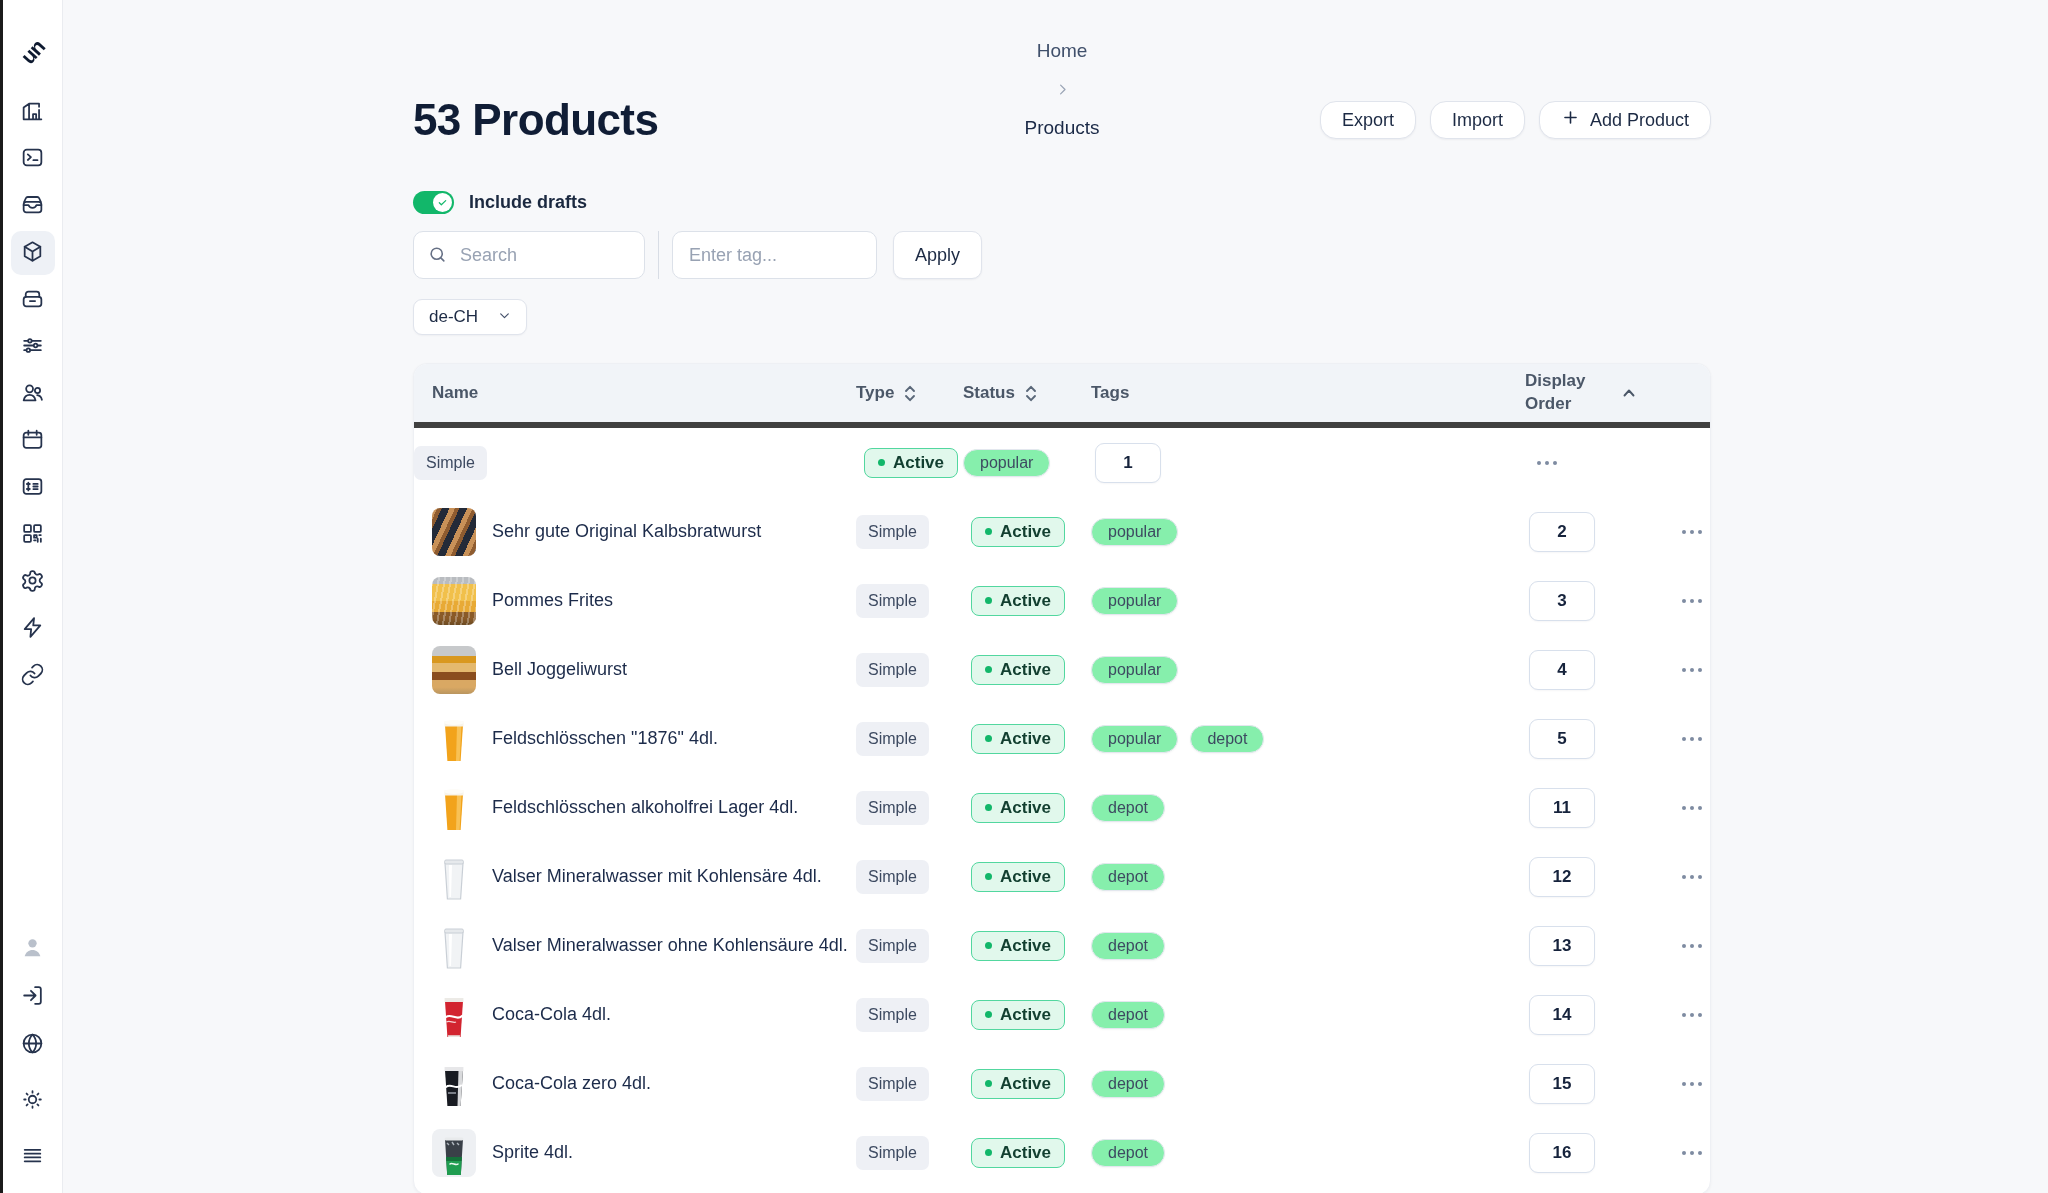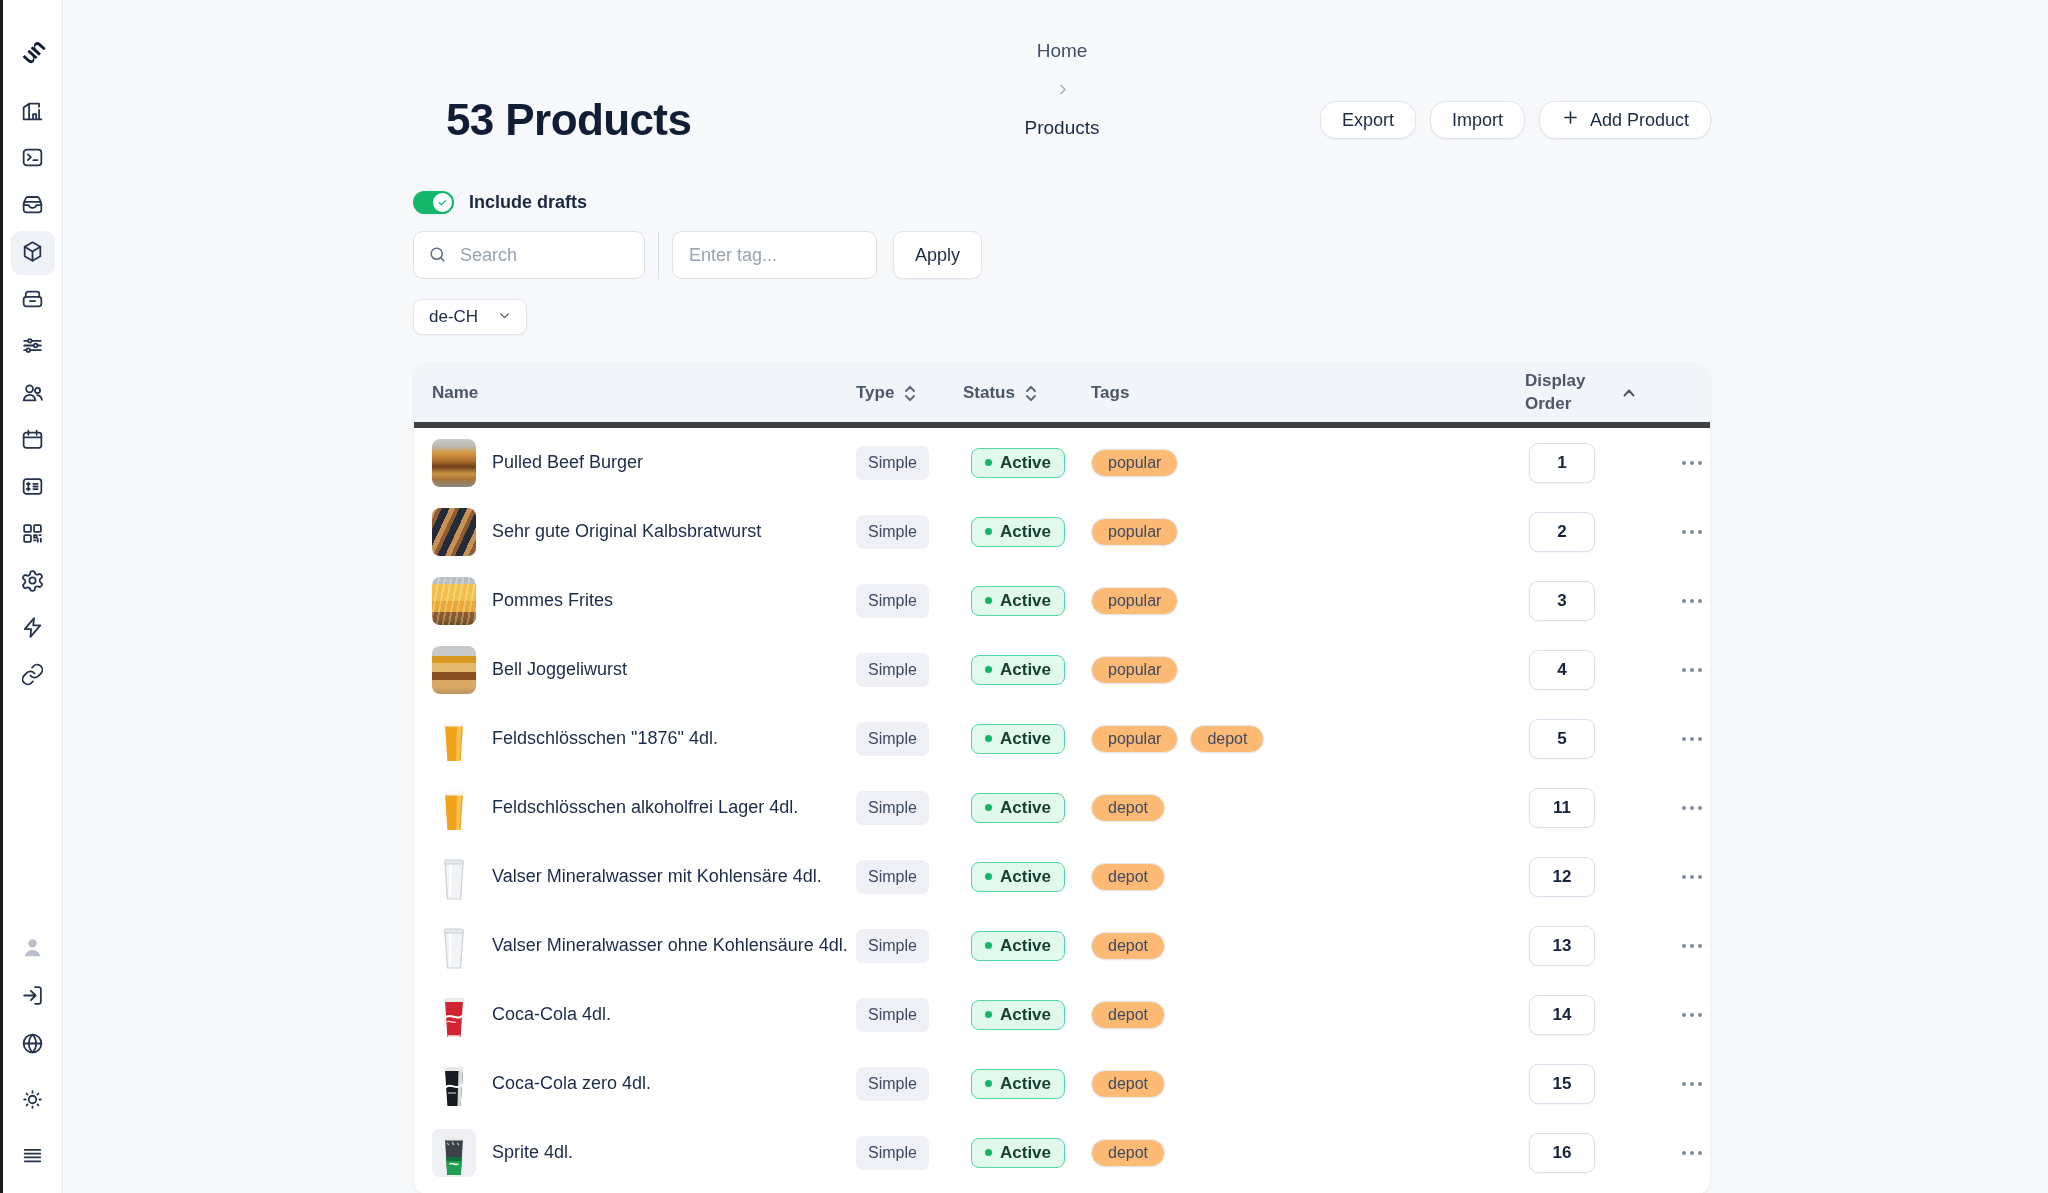--- a/index.html
+++ b/index.html
@@ -32,21 +32,21 @@
   .nav-item svg { width:25px; height:25px; stroke:#26334d; fill:none; stroke-width:1.7; stroke-linecap:round; stroke-linejoin:round; }
   .sidebar-bottom { margin-top:auto; margin-bottom:14px; display:flex; flex-direction:column; gap:4px; align-items:center; }
   .sidebar-bottom .nav-item.gap-big { margin-top:8px; }
   .avatar-icon svg { stroke:none; fill:#b9c0cb; }
   
   .main { position:absolute; left:413px; top:0; width:1298px; }
   .breadcrumb { margin-top:40px; height:20px; display:flex; align-items:center; gap:20px; font-size:19px;flex-direction:column; }
   .bc-home { color:#40506b; font-weight:500; }
   .bc-sep svg { width:15px; height:15px; stroke:#9aa4b5; stroke-width:2; fill:none; stroke-linecap:round; stroke-linejoin:round; display:block; }
   .bc-current { color:#1b2a47; font-weight:500; }
-  .title-row { margin-top:34px; height:52px; display:flex; align-items:center; justify-content:space-between;margin-left:33px; }
+  .title-row { margin-top:34px; height:52px; display:flex; align-items:center; justify-content:space-between; }
   .page-title { font-size:44px; font-weight:700; color:#101d35; letter-spacing:-0.6px; }
   .title-actions { display:flex; gap:14px; }
   .btn {
     height:38px; background:#fff; border:1px solid #e0e4ec; border-radius:16px;
     display:flex; align-items:center; justify-content:center; gap:10px;
     padding:0 21px; font-size:18px; font-weight:500; color:#1c2a44;
     box-shadow:0 1px 2px rgba(16,24,40,.05); cursor:pointer;
   }
   .btn svg { width:19px; height:19px; stroke:#1c2a44; stroke-width:2; fill:none; stroke-linecap:round; }
   
@@ -110,21 +110,21 @@
   }
   .status-badge {
     display:inline-flex; height:30px; align-items:center; gap:8px; padding:0 13px; margin-left:8px;
     background:var(--status-bg,#e1f8ec); border:1px solid var(--status-border,#52d79f); border-radius:8px;
     font-size:17px; font-weight:600; color:var(--status-text,#123f30);
   }
   .status-badge .dot { width:7px; height:7px; border-radius:50%; background:var(--accent,#12b76a); }
   .tags-cell { display:flex; gap:12px; }
   .tag {
     display:inline-flex; height:28px; align-items:center; padding:0 16px;
-    background:#fdba74; border:1px solid #e3e7ee; border-radius:999px;
+    background:#86efac; border:1px solid #e3e7ee; border-radius:999px;
     font-size:16px; font-weight:500; color:#3d4a61; box-shadow:0 1px 2px rgba(16,24,40,.04);
   }
   .order-box {
     width:66px; height:40px; margin-left:4px; background:#fff; border:1px solid #d8e0ec; border-radius:9px;
     display:flex; align-items:center; justify-content:center;
     font-size:17px; font-weight:700; color:#16233c; box-shadow:0 1px 2px rgba(16,24,40,.04); cursor:text;
   }
   .dots-cell { display:flex; justify-content:flex-start; padding-left:10px; }
   .dots { display:flex; gap:4px; cursor:pointer; padding:6px 2px; }
   .dots i { width:4px; height:4px; border-radius:50%; background:#7e8ba1; }
@@ -350,24 +350,20 @@
         <span class="caret-icon">
             <svg viewBox="0 0 14 10">
               <path d="m2.5 7.5 4.5-5 4.5 5"></path>
             </svg>
           </span>
       </div>
       <div class="th"></div>
     </div>
     <div id="tbody">
   <div class="grid-row row">
-    <div class="name-cell">
-      <div class="thumb thumb-burger"></div>
-      <span class="pname">Pulled Beef Burger</span>
-    </div>
     <div><span class="type-badge">Simple</span></div>
     <div>
       <span class="status-badge">
               <i class="dot"></i>
               <span class="st">Active</span>
             </span>
     </div>
     <div class="tags-cell">
             <span class="tag">popular</span>
           </div>

